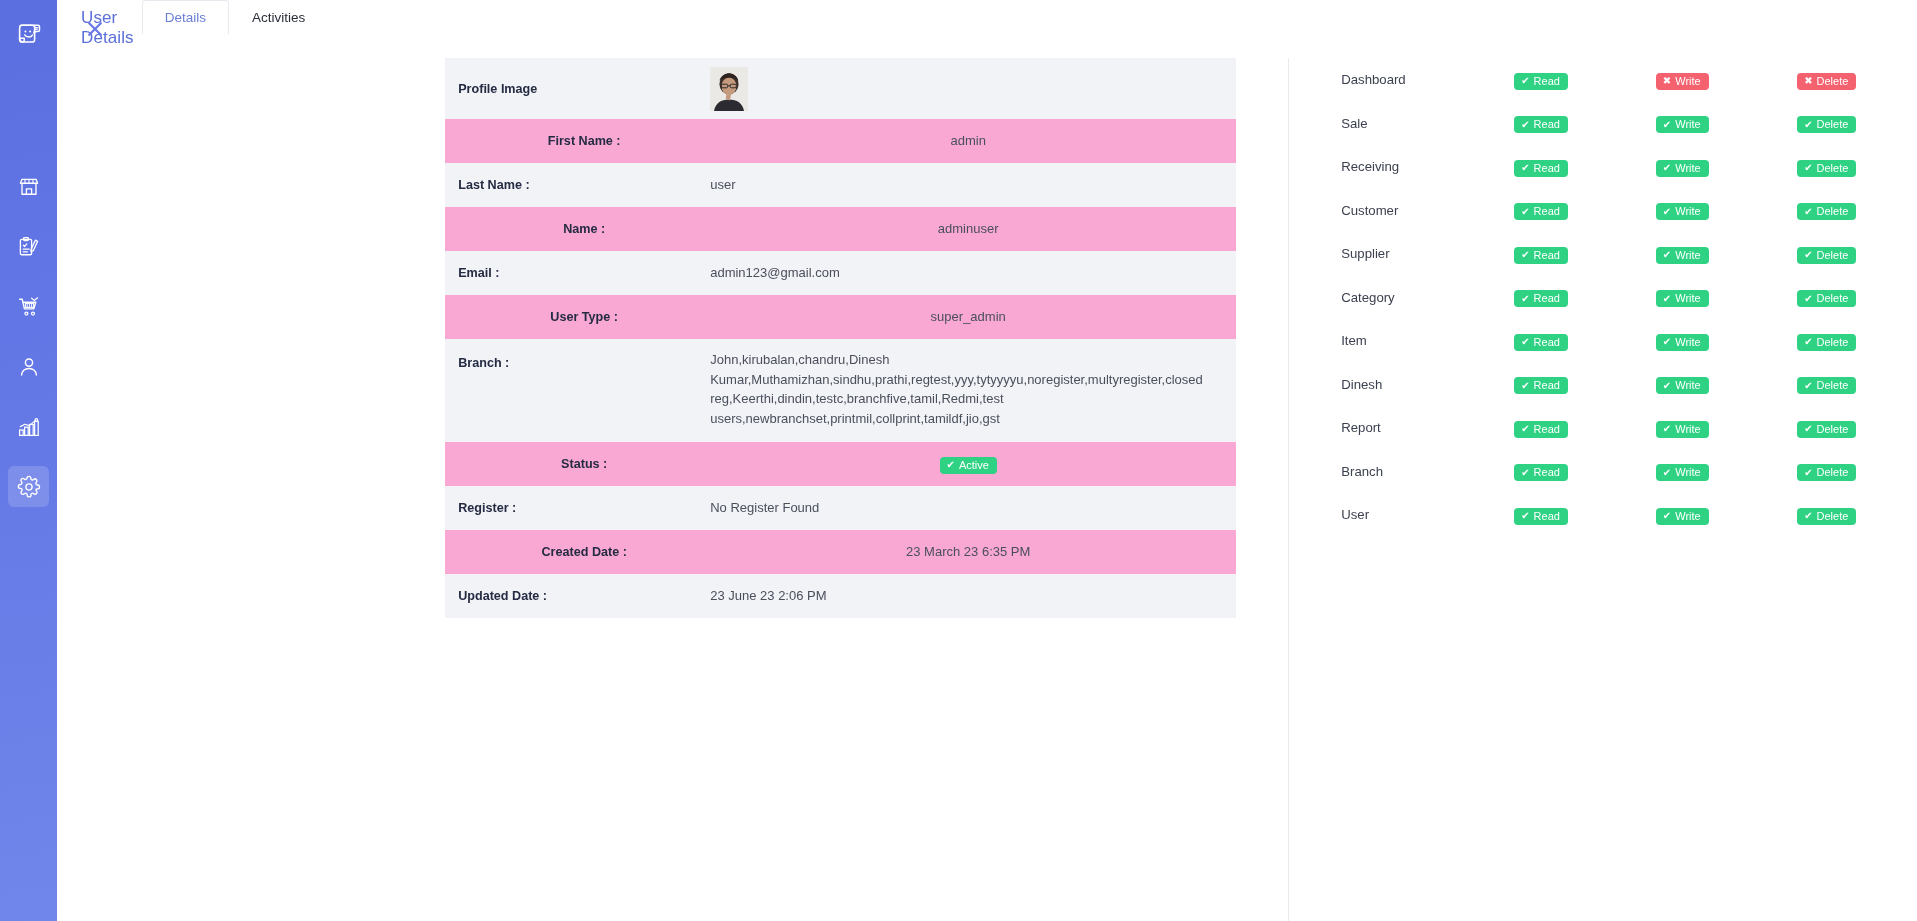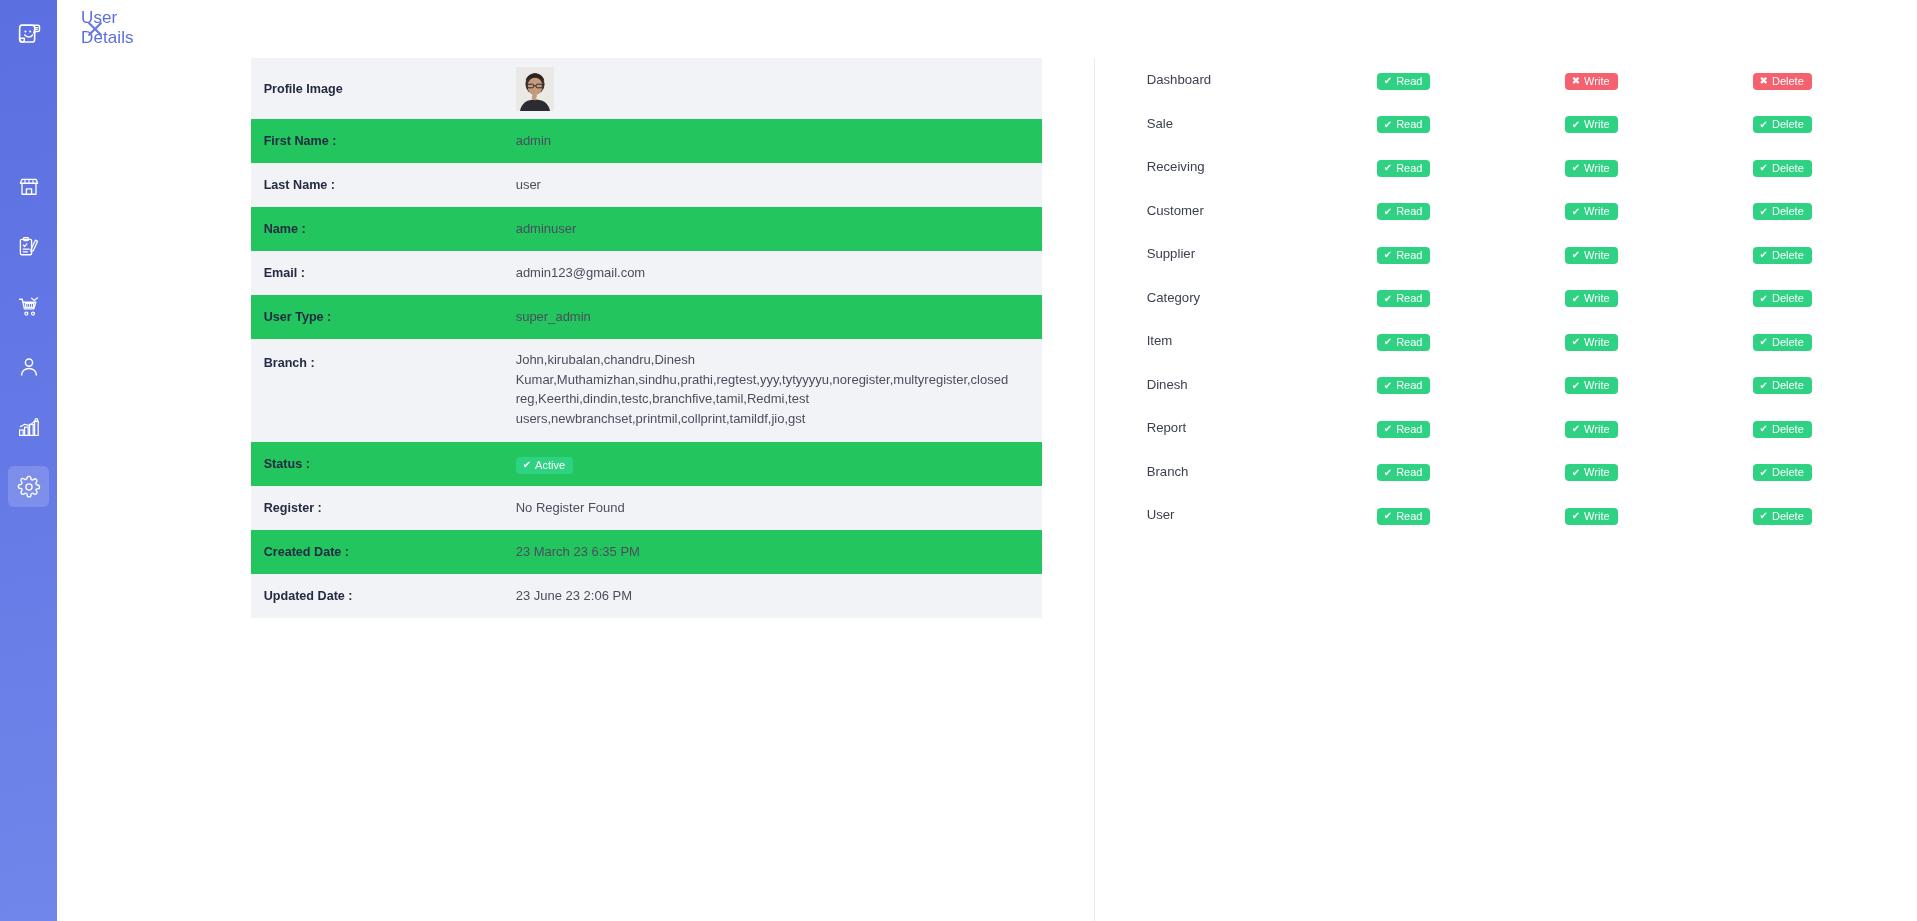--- a/index.html
+++ b/index.html
@@ -137,21 +137,21 @@
     flex: 0 0 960px;
     padding-left: 117px;
     padding-right: 52px;
   }
   .detail-table {
     width: 100%;
     border-collapse: collapse;
   }
   .detail-row { height: 44px; }
   .detail-row.odd { background: #f2f3f7; }
-  .detail-row.even { background: #22c55e; }
+  .detail-row.even { background: #f9a8d4; text-align: center; }
   .detail-row.profile { height: 61px; }
   .detail-row.branch { height: 103px; }
   .detail-label {
     width: 265px;
     padding-left: 13px;
     font-size: 12.6px;
     font-weight: bold;
     color: #242b42;
     vertical-align: middle;
     white-space: nowrap;
@@ -304,20 +304,28 @@
 
     <div class="topbar">
       <div class="page-title">User Details</div>
       <div class="close-btn">
         <svg width="22" height="22" viewBox="0 0 22 22">
           <path d="M5.2 5.2l11.6 11.6M16.8 5.2L5.2 16.8" stroke="#6b7ae8" stroke-width="2.3" stroke-linecap="round"></path>
         </svg>
       </div>
     </div>
 
+    <div class="tabs">
+      <div class="tab active">
+        <span>Details</span>
+      </div>
+      <div class="tab">
+        <span>Activities</span>
+      </div>
+    </div>
 
     <div class="body-area">
 
       <section class="details-col">
         <table class="detail-table">
           <tbody>
 
             <tr class="detail-row odd profile">
               <td class="detail-label">Profile Image</td>
               <td class="detail-value">

